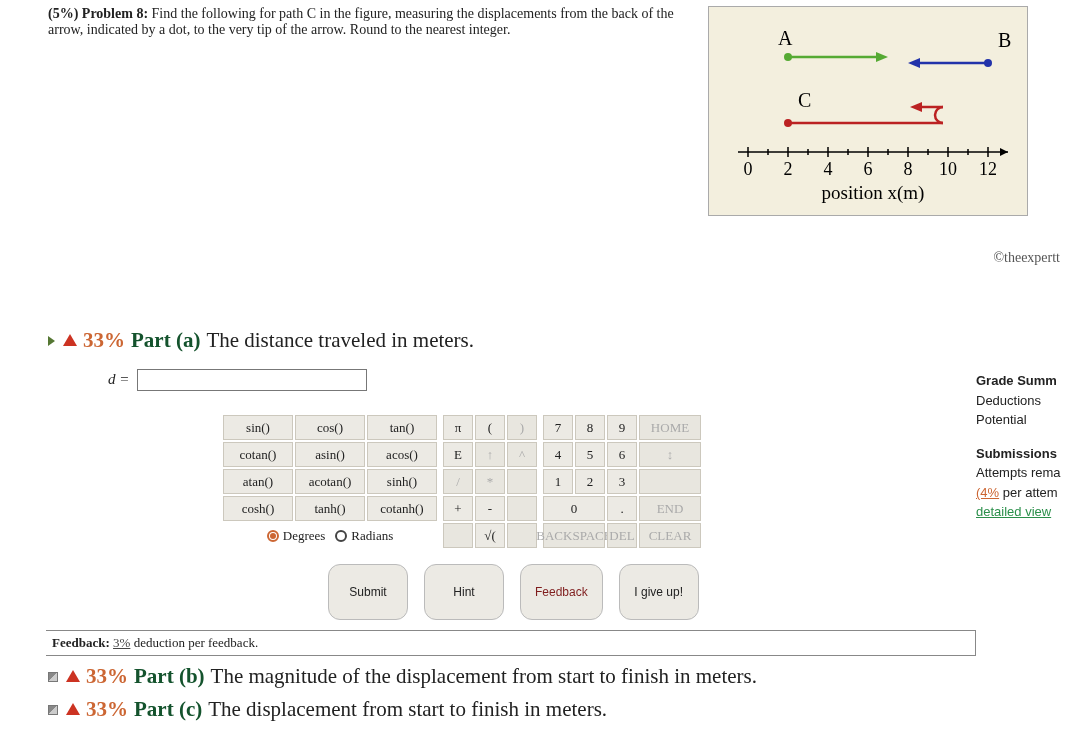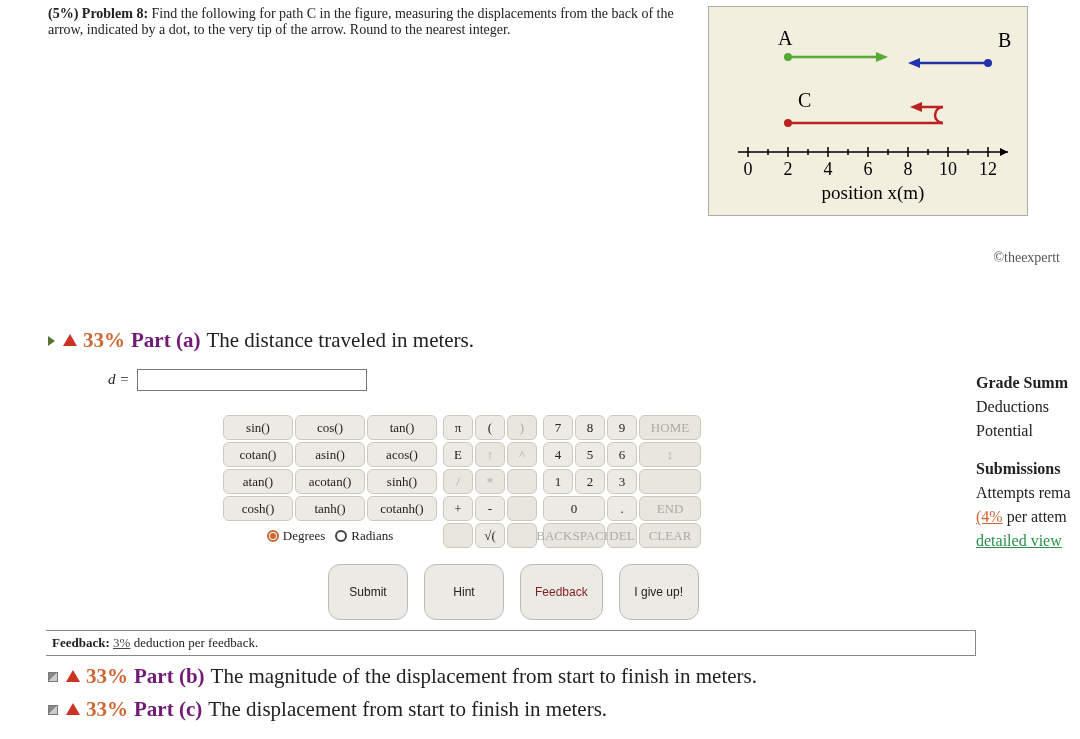--- a/index.html
+++ b/index.html
@@ -56,21 +56,21 @@
   .tri-warn {
     display: inline-block;
     width: 0; height: 0;
     border-left: 7px solid transparent;
     border-right: 7px solid transparent;
     border-bottom: 12px solid #cc3322;
     position: relative;
     top: -1px;
   }
   .pct { color: #cc6633; font-weight: bold; }
-  .partlbl { color: #701a75; font-weight: bold; }
+  .partlbl { color: #14532d; font-weight: bold; }
   .parttxt { color: #222; }
 
   .ans-row {
     display: flex;
     align-items: baseline;
     gap: 8px;
     margin: 0 0 24px 60px;
   }
   .ans-row .lhs { font-style: italic; font-size: 15px; }
   .ans-input {
@@ -78,23 +78,23 @@
     border: 1px solid #777;
     font-family: inherit;
     padding: 1px 4px;
     background: #fff;
   }
 
   .mid-row { display: flex; }
   .keypad-area { flex: 0 0 900px; }
   .grade-col {
     flex: 1;
-    font-size: 16px;
+    font-size: 13px;
     line-height: 1.5;
-    font-family: Liberation Serif, serif;
+    font-family: Liberation Sans, sans-serif;
     padding-top: 2px;
   }
   .grade-col .h { font-weight: bold; }
   .grade-col .pct4 { color: #cc6633; text-decoration: underline; }
   .grade-col .dv { color: #2a8f4a; text-decoration: underline; }
 
   .keypad {
     display: flex;
     gap: 6px;
     justify-content: flex-start;
@@ -106,21 +106,21 @@
     grid-auto-rows: 25px;
     gap: 2px;
     position: relative;
   }
   .threecol { grid-column: 1 / span 3; display: flex; align-items: center; justify-content: center; gap: 10px; }
   .btn {
     display: flex; align-items: center; justify-content: center;
     font-size: 13px;
     background: #eceae4;
     border: 1px solid #ccc8bd;
-    border-radius: 6px;
+    border-radius: 0;
     cursor: pointer;
     font-family: 'Times New Roman', serif;
   }
   .btn.dis {
     color: #aaa;
     background: #e8e6df;
     cursor: default;
   }
   .sympad {
     display: grid;

